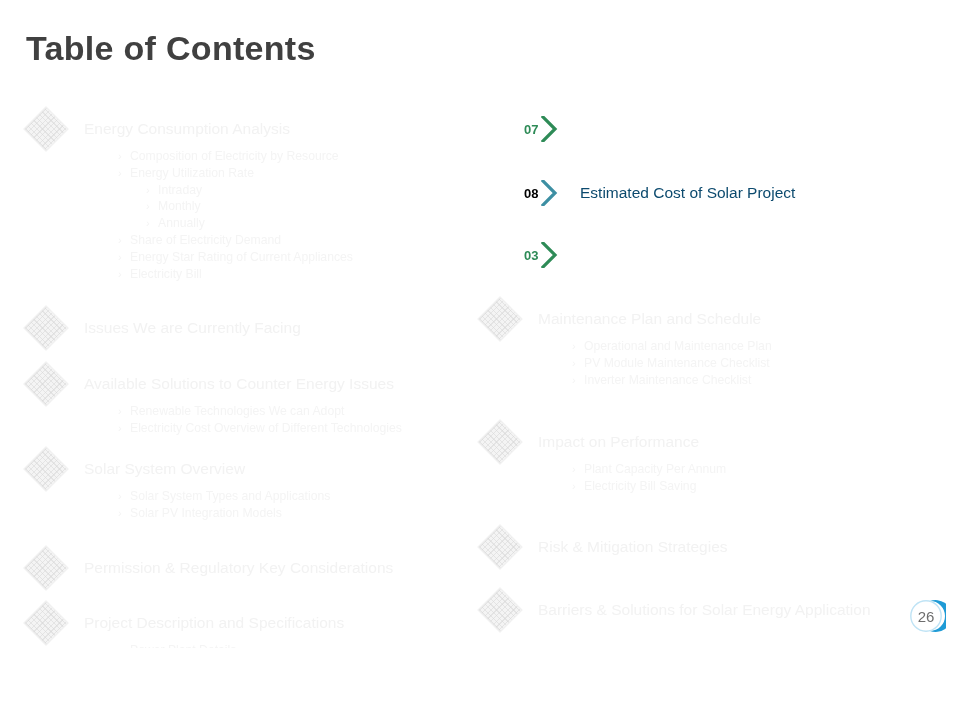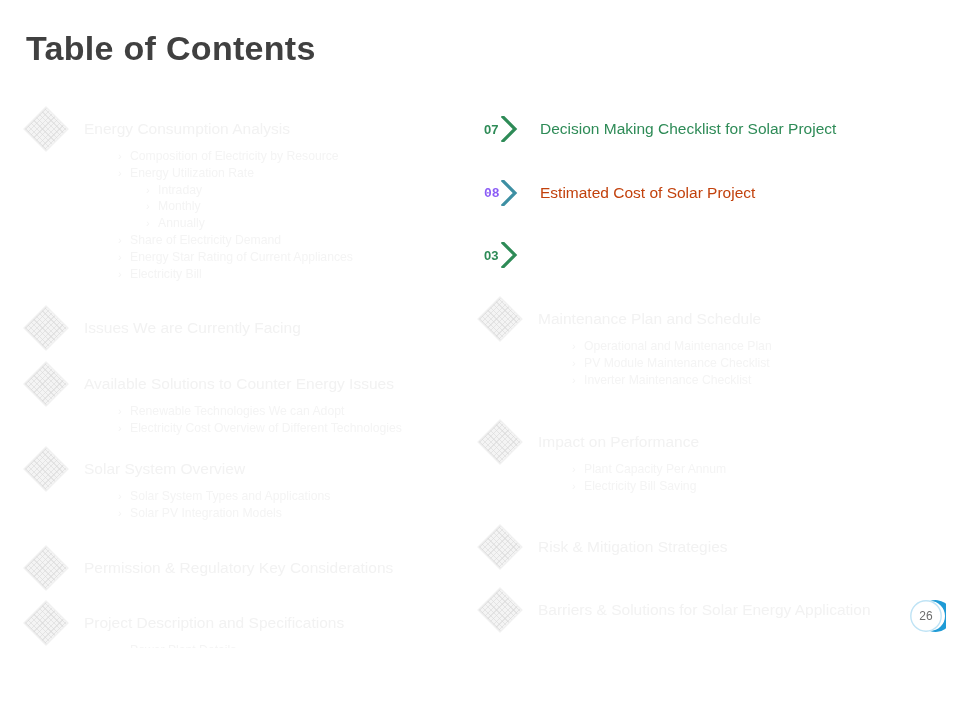--- a/index.html
+++ b/index.html
@@ -66,20 +66,21 @@
 
   
   .marker-num {
     flex: 0 0 auto;
     position: relative;
     width: 42px;
     height: 30px;
     margin-right: 14px;
     display: flex;
     align-items: center;
+    margin-left: 40px;
   }
   .marker-num .num {
     font-size: 13px;
     font-weight: bold;
     line-height: 1;
     z-index: 2;
   }
   .marker-num .chev {
     position: absolute;
     left: 17px;
@@ -134,21 +135,21 @@
     position: absolute;
     inset: 0;
   }
   .page-badge .pnum {
     position: absolute;
     left: 0; top: 0;
     width: 40px; height: 40px;
     display: flex;
     align-items: center;
     justify-content: center;
-    font-size: 12px;
+    font-size: 15px;
     color: #6d6d6d;
   }
 </style>
 </head>
 <body>
 
 <div class="slide">
 
   <div class="slide-title">Table of Contents</div>
 
@@ -262,34 +263,33 @@
       <div class="entry" style="position: absolute; top: 0px; left: 0px;">
         <div class="entry-head">
           <div class="marker-num">
             <span class="num" style="color: rgb(46, 139, 87);">07</span>
             <span class="chev">
               <svg viewBox="0 0 17 26">
                 <path d="M2 1 L14 13 L2 25" fill="none" stroke="#2e8b57" stroke-width="3.2" stroke-linecap="square" stroke-linejoin="miter"></path>
               </svg>
             </span>
           </div>
-          <div class="entry-title" style="color: rgb(46, 139, 87);">Decision Making Checklist for Solar Project</div>
         </div>
       </div>
       <div class="entry" style="position: absolute; top: 64px; left: 0px;">
         <div class="entry-head">
           <div class="marker-num">
-            <span class="num" style="color: #8b5cf6; font-family: Liberation Mono, monospace;">08</span>
+            <span class="num" style="color: #000000;">08</span>
             <span class="chev">
               <svg viewBox="0 0 17 26">
                 <path d="M2 1 L14 13 L2 25" fill="none" stroke="#3d8fa3" stroke-width="3.2" stroke-linecap="square" stroke-linejoin="miter"></path>
               </svg>
             </span>
           </div>
-          <div class="entry-title" style="color: #c2410c;">Estimated Cost of Solar Project</div>
+          <div class="entry-title" style="color: #0c4a6e;">Estimated Cost of Solar Project</div>
         </div>
       </div>
       <div class="entry" style="position: absolute; top: 126px; left: 0px;">
         <div class="entry-head">
           <div class="marker-num">
             <span class="num" style="color: rgb(46, 139, 87);">03</span>
             <span class="chev">
               <svg viewBox="0 0 17 26">
                 <path d="M2 1 L14 13 L2 25" fill="none" stroke="#2e8b57" stroke-width="3.2" stroke-linecap="square" stroke-linejoin="miter"></path>
               </svg>

